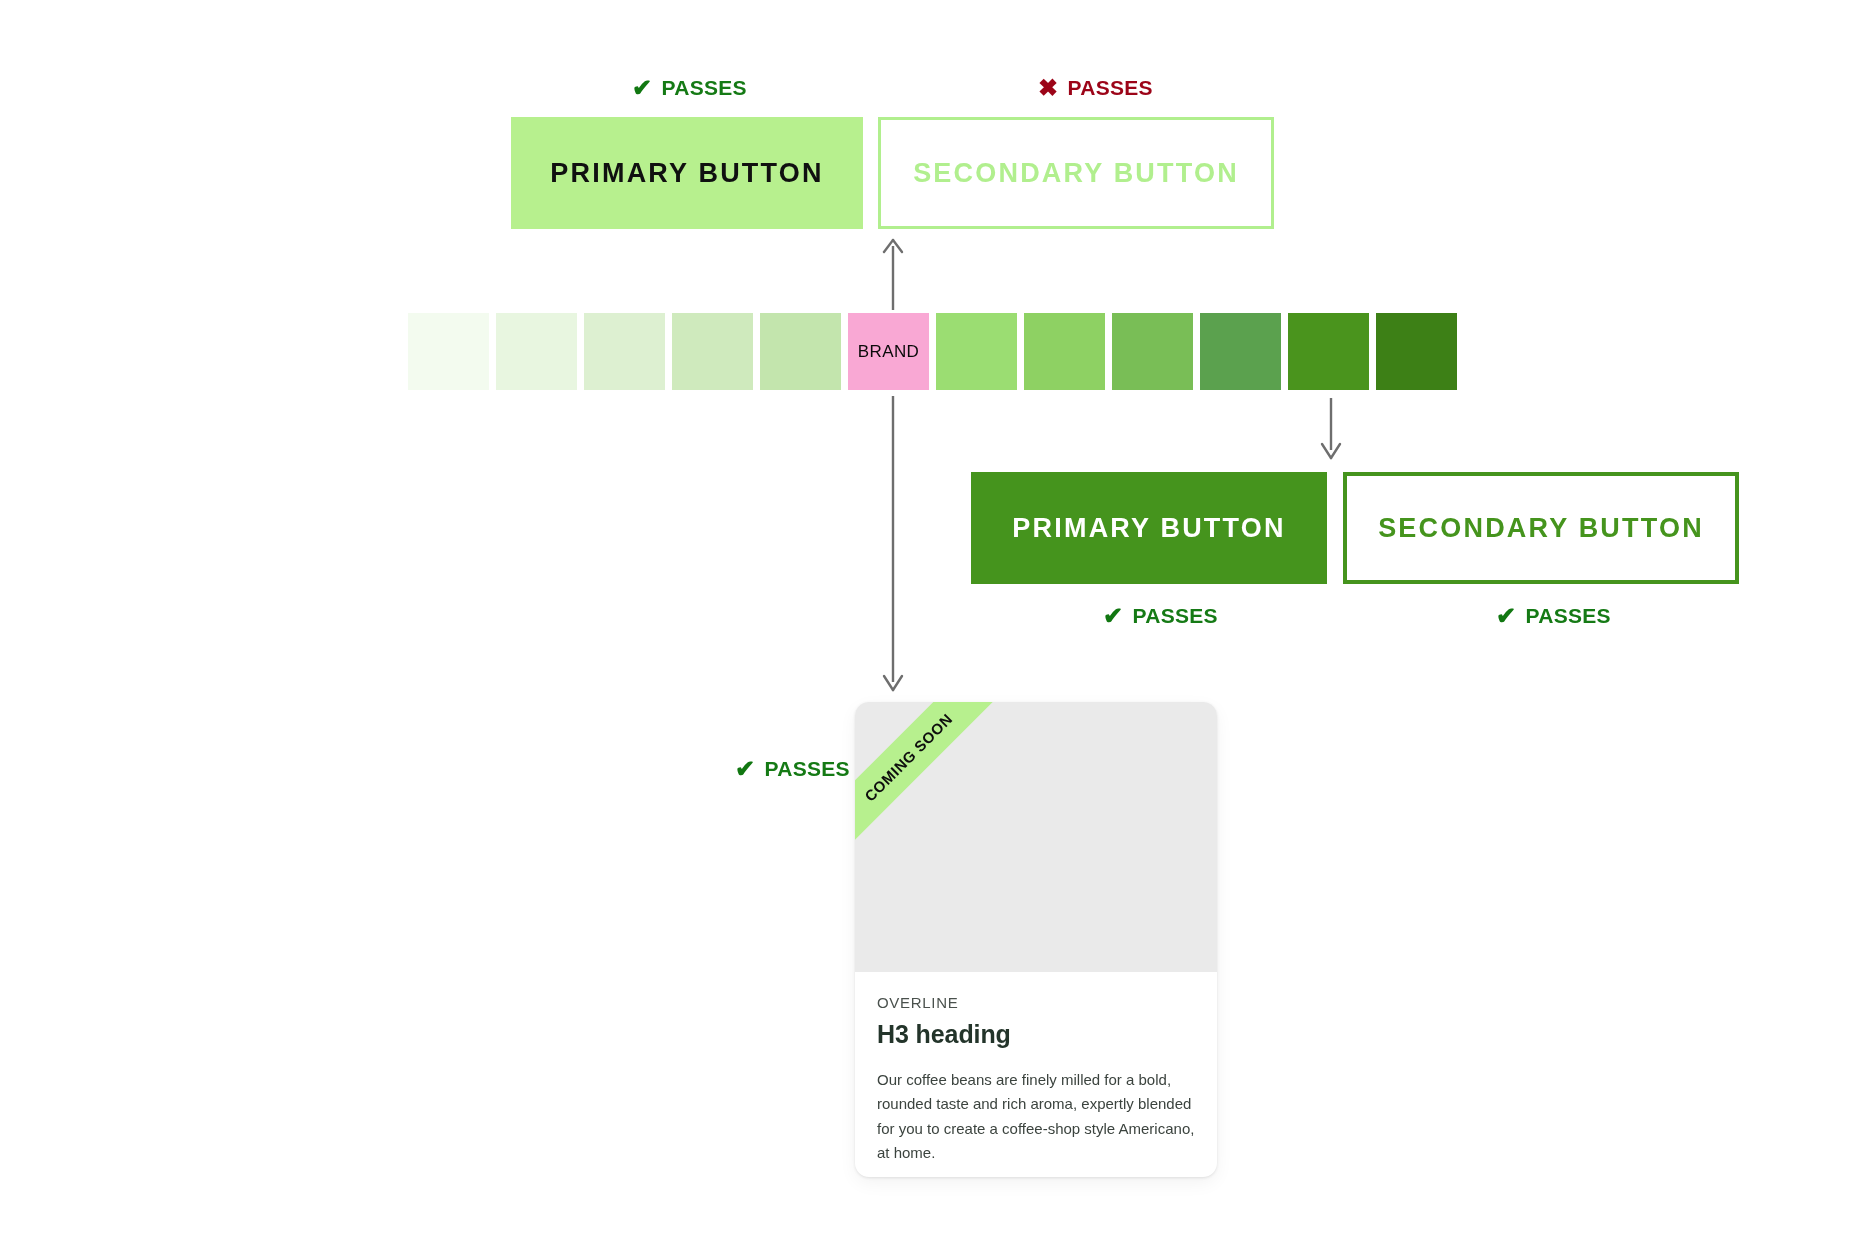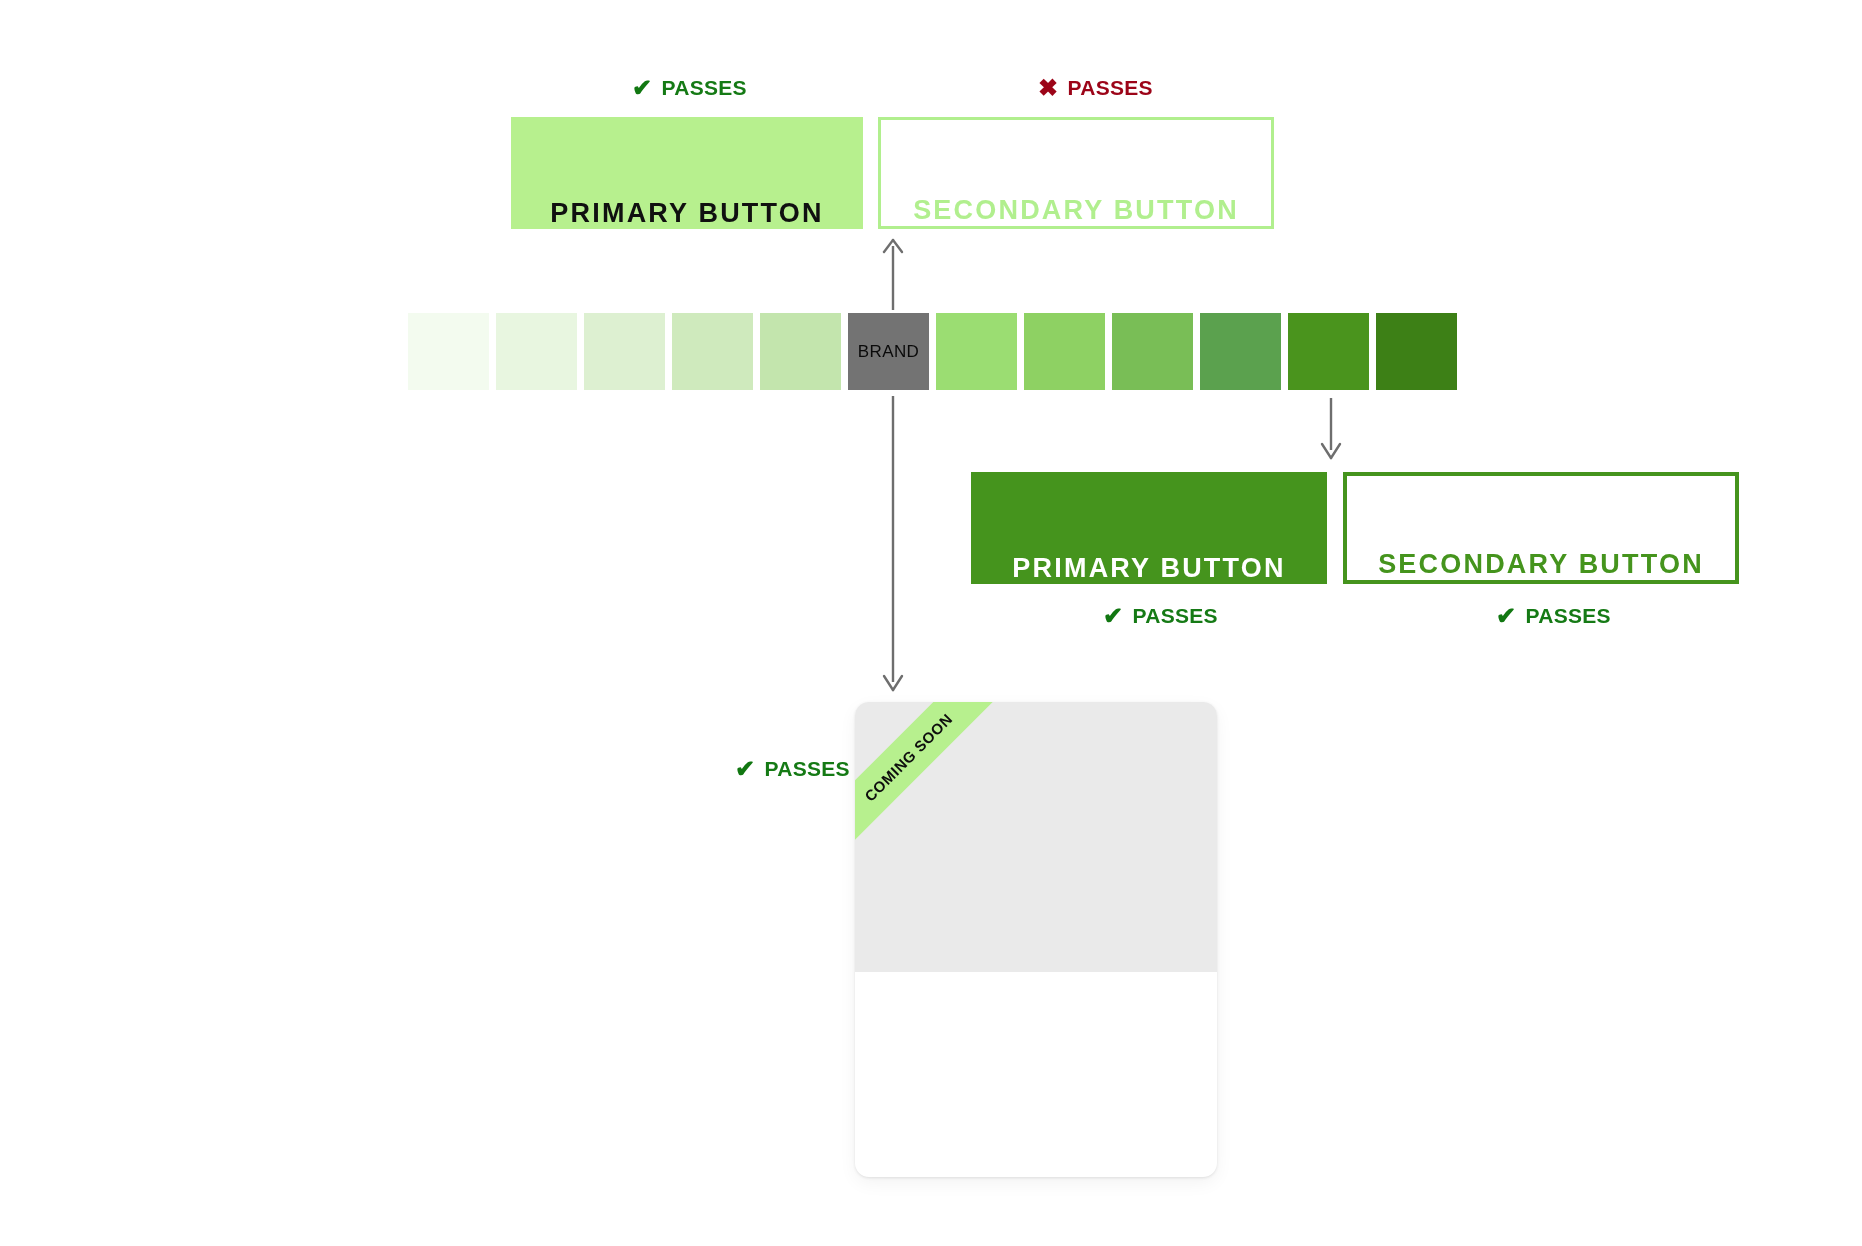--- a/index.html
+++ b/index.html
@@ -36,21 +36,21 @@
     font-weight: 700;
     display: inline-block;
   }
   .status.pass .mark { color: #117711; }
   .status.fail .mark { color: #9c0418; }
 
   
   .btn {
     position: absolute;
     display: flex;
-    align-items: flex-end;
+    align-items: center;
     justify-content: center;
     font-weight: 700;
     letter-spacing: 2.2px;
     font-size: 27px;
     text-transform: uppercase;
     font-family: "Liberation Sans", sans-serif;
   }
   .btn-primary-light {
     background: #b7f08e;
     color: #101010;
@@ -218,21 +218,21 @@
   </div>
   <div class="swatch" style="background: rgb(221, 240, 209);">
     <span class="swatch-label"></span>
   </div>
   <div class="swatch" style="background: rgb(207, 234, 189);">
     <span class="swatch-label"></span>
   </div>
   <div class="swatch" style="background: rgb(195, 229, 173);">
     <span class="swatch-label"></span>
   </div>
-  <div class="swatch" style="background: #737373; align-items: center;">
+  <div class="swatch" style="background: #f9a8d4; align-items: center;">
     <span class="swatch-label">BRAND</span>
   </div>
   <div class="swatch" style="background: rgb(155, 221, 114);">
     <span class="swatch-label"></span>
   </div>
   <div class="swatch" style="background: rgb(142, 209, 99);">
     <span class="swatch-label"></span>
   </div>
   <div class="swatch" style="background: rgb(121, 190, 86);">
     <span class="swatch-label"></span>
@@ -270,13 +270,19 @@
   <span class="mark">✔</span>
   <span>PASSES</span>
 </div>
 
 <div id="product-card">
   <div id="card-media">
     <div id="coming-soon-ribbon">
       <span>COMING SOON</span>
     </div>
   </div>
+  <div id="card-body">
+    <div id="card-overline">OVERLINE</div>
+    <div id="card-heading">H3 heading</div>
+    <div id="card-desc">Our coffee beans are finely milled for a bold, rounded taste and rich aroma, expertly blended for you to create a coffee-shop style Americano, at home.</div>
+
+  </div>
 </div>
 
 </body></html>

